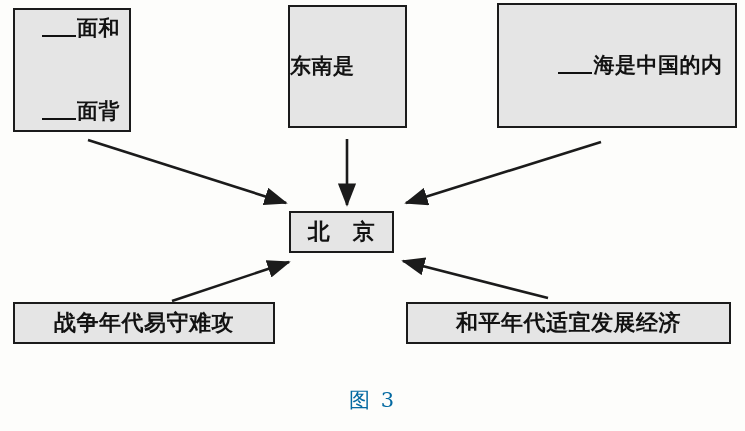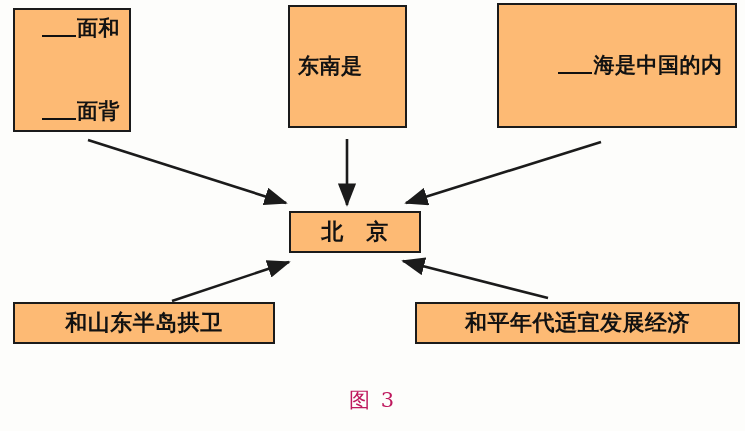--- a/index.html
+++ b/index.html
@@ -24,21 +24,21 @@
     left: 0;
     top: 0;
     width: 745px;
     height: 431px;
     pointer-events: none;
   }
   .node-box {
     position: absolute;
     box-sizing: border-box;
     border: 2px solid #1b1b1b;
-    background: #fdba74;
+    background: #e5e5e5;
     display: flex;
     flex-direction: column;
     align-items: center;
     justify-content: center;
     color: #121212;
     font-family: "DejaVu Sans", "Liberation Sans", sans-serif;
     font-weight: 600;
     letter-spacing: 0.5px;
   }
   .node-line {
@@ -52,64 +52,63 @@
     font-size: 21px;
     align-items: flex-end;
     padding-right: 9px;
   }
   #node-mountains .node-line { text-align: right; }
 
   #node-plain {
     left: 288px; top: 5px;   width: 119px; height: 123px;
     font-size: 21px;
     align-items: flex-start;
-    padding-left: 8px;
+    padding-left: 0;
   }
   #node-plain .node-line { text-align: left; }
 
   #node-sea {
     left: 497px; top: 3px;   width: 240px; height: 125px;
     font-size: 21px;
     padding: 0 21px;
   }
   #node-sea .node-line { text-align: center; }
 
   #node-center {
-    left: 289px; top: 211px; width: 132px; height: 42px;
+    left: 289px; top: 211px; width: 105px; height: 42px;
     font-size: 22px;
   }
 
   #node-war {
     left: 13px;  top: 302px; width: 262px; height: 42px;
     font-size: 22px;
   }
 
   #node-peace {
     left: 406px; top: 302px; width: 325px; height: 42px;
     font-size: 22px;
-    margin-left: 9px;
   }
 
   .blank-underline {
     display: inline-block;
     border-bottom: 2.5px solid #111;
     width: 34px;
     height: 0.92em;
     vertical-align: -0.12em;
     margin-right: 1px;
   }
 
   #figure-caption {
     position: absolute;
     left: 0;
     top: 386px;
     width: 745px;
     text-align: center;
     font-size: 21px;
-    color: #be185d;
+    color: #0369a1;
     font-family: "DejaVu Serif", "Liberation Serif", serif;
     letter-spacing: 2px;
   }
 </style>
 </head>
 <body>
 
 <div id="diagram-root">
 
   <svg class="arrow-layer" viewBox="0 0 745 431" width="745" height="431" xmlns="http://www.w3.org/2000/svg">
@@ -144,21 +143,21 @@
     <div class="node-line">
       <span class="blank-underline"></span><span>海是中国的内</span>
     </div>
   </div>
 
   <div class="node-box" id="node-center">
     <div class="node-line">北　京</div>
   </div>
 
   <div class="node-box" id="node-war">
-    <div class="node-line">和山东半岛拱卫</div>
+    <div class="node-line">战争年代易守难攻</div>
   </div>
 
   <div class="node-box" id="node-peace">
     <div class="node-line">和平年代适宜发展经济</div>
   </div>
 
   <div id="figure-caption">图 3</div>
 
 </div>
 

